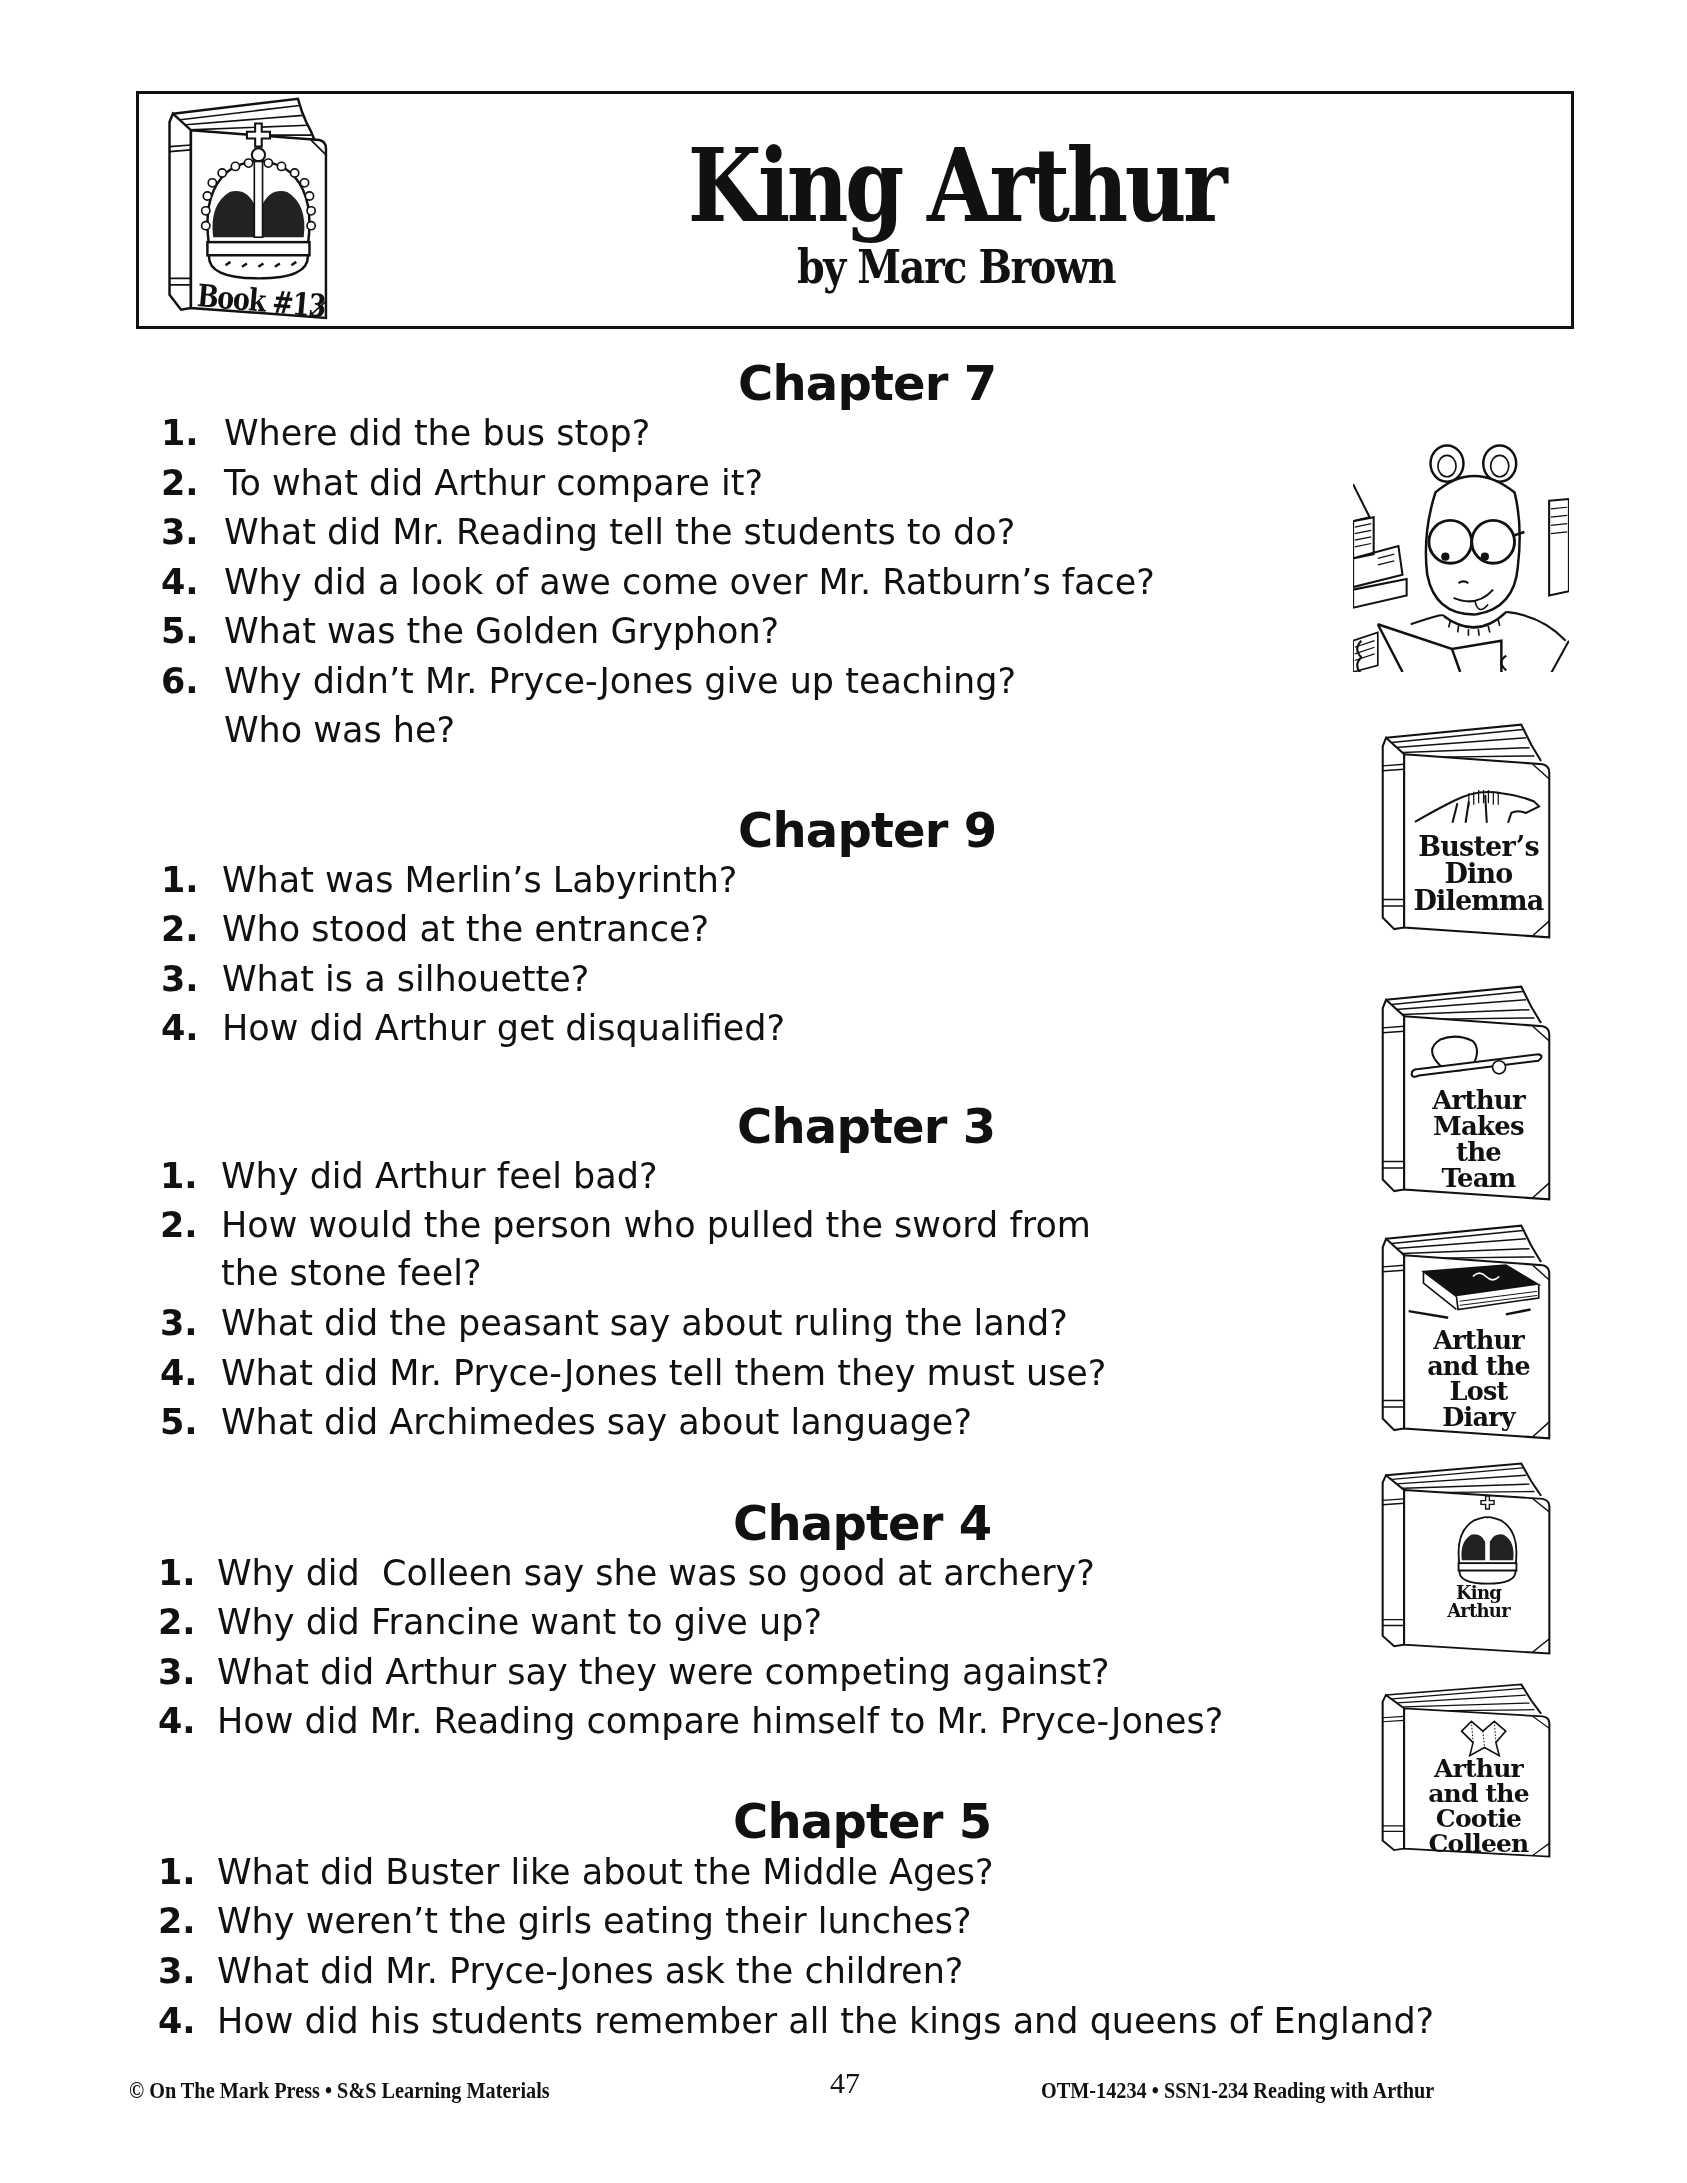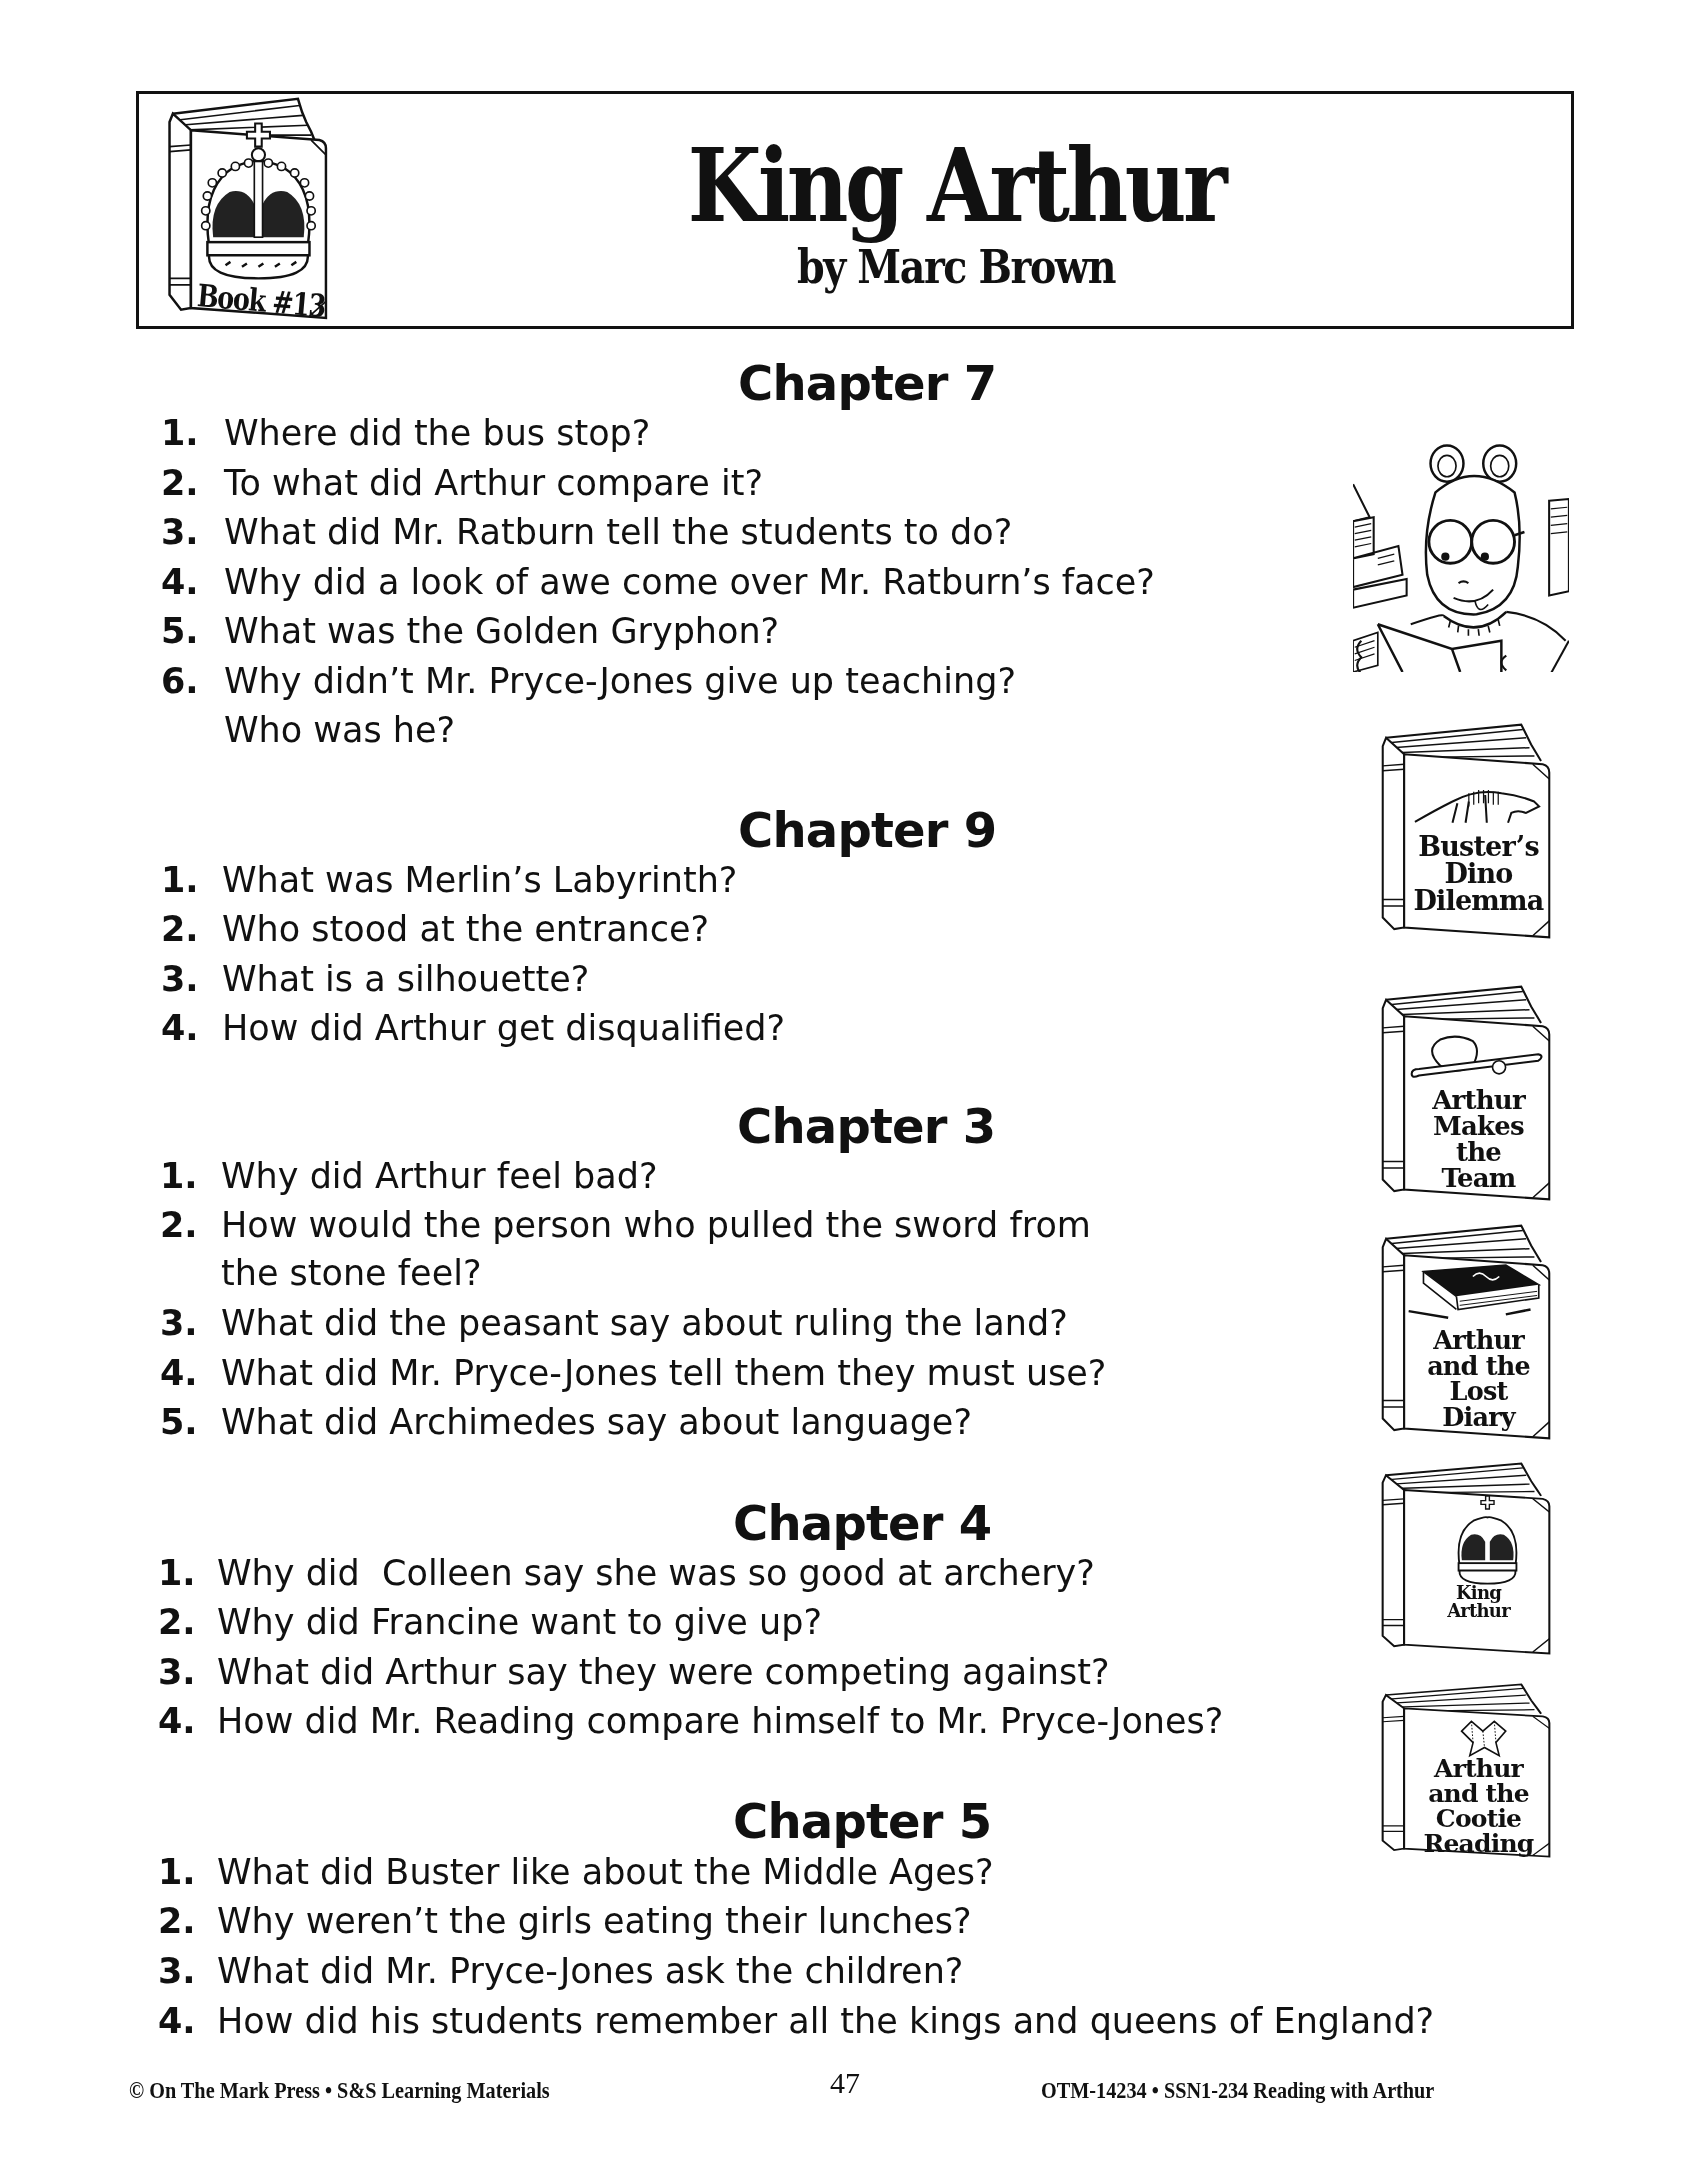--- a/index.html
+++ b/index.html
@@ -73,21 +73,21 @@
   <div class="abs q" style="left:161px;top:409px;">
       <span class="qnum" style="left:0">1.</span>
       <span class="qtext" style="left:63px">Where did the bus stop?</span>
     </div>
   <div class="abs q" style="left:161px;top:459px;">
       <span class="qnum" style="left:0">2.</span>
       <span class="qtext" style="left:63px">To what did Arthur compare it?</span>
     </div>
   <div class="abs q" style="left:161px;top:508px;">
       <span class="qnum" style="left:0">3.</span>
-      <span class="qtext" style="left:63px">What did Mr. Ratburn tell the students to do?</span>
+      <span class="qtext" style="left:63px">What did Mr. Reading tell the students to do?</span>
     </div>
   <div class="abs q" style="left:161px;top:558px;">
       <span class="qnum" style="left:0">4.</span>
       <span class="qtext" style="left:63px">Why did a look of awe come over Mr. Ratburn’s face?</span>
     </div>
   <div class="abs q" style="left:161px;top:607px;">
       <span class="qnum" style="left:0">5.</span>
       <span class="qtext" style="left:63px">What was the Golden Gryphon?</span>
     </div>
   <div class="abs q" style="left:161px;top:657px;">
@@ -328,20 +328,20 @@
     <path d="M184 50 L204 68 M184 258 L204 240" stroke="#111" stroke-width="1.8"></path>
   </svg>
   <svg width="49" height="41" viewBox="0 0 60 50" style="position:absolute;left:79px;top:35px;">
     <path d="M2 16 L14 4 L28 16 L42 4 L56 16 L44 30 L48 46 L30 36 L12 46 L16 30 Z" fill="#fff" stroke="#111" stroke-width="2"></path>
     <path d="M14 4 L16 30 M42 4 L44 30 M28 16 L30 36" stroke="#111" stroke-width="1.2" stroke-dasharray="2 2"></path>
   </svg>
   <div class="book-title" style="top:73px;left:25px;font-size:25px;">
     <div>Arthur</div>
     <div>and the</div>
     <div>Cootie</div>
-    <div>Reading</div>
+    <div>Colleen</div>
   </div>
 </div>
 
 <div class="abs footer" style="left:129px;top:2078px;transform:scaleX(0.88);transform-origin:left;">© On The Mark Press • S&amp;S Learning Materials</div>
 <div class="abs pagenum" style="left:830px;top:2068px;">47</div>
 <div class="abs footer" style="left:1041px;top:2078px;transform:scaleX(0.88);transform-origin:left;">OTM-14234 • SSN1-234 Reading with Arthur</div>
 
 
 </body></html>

